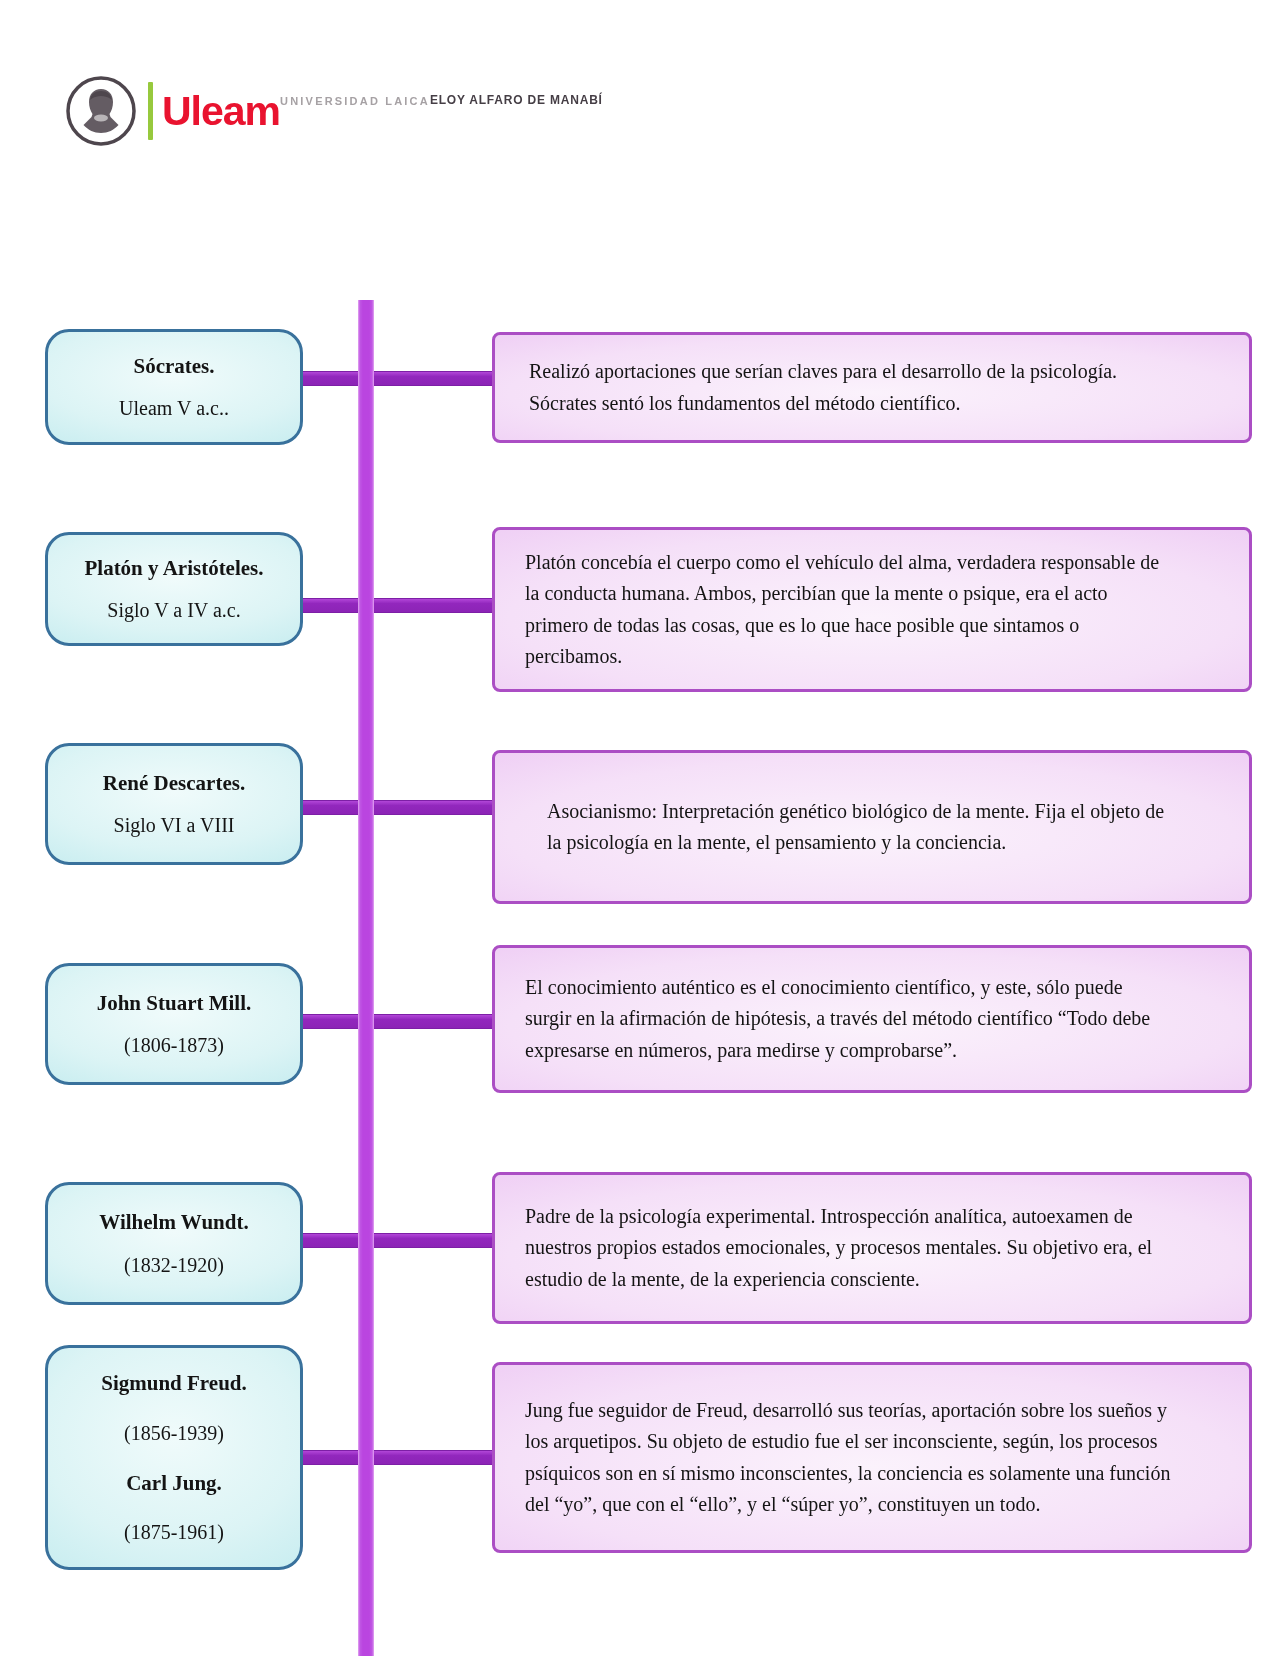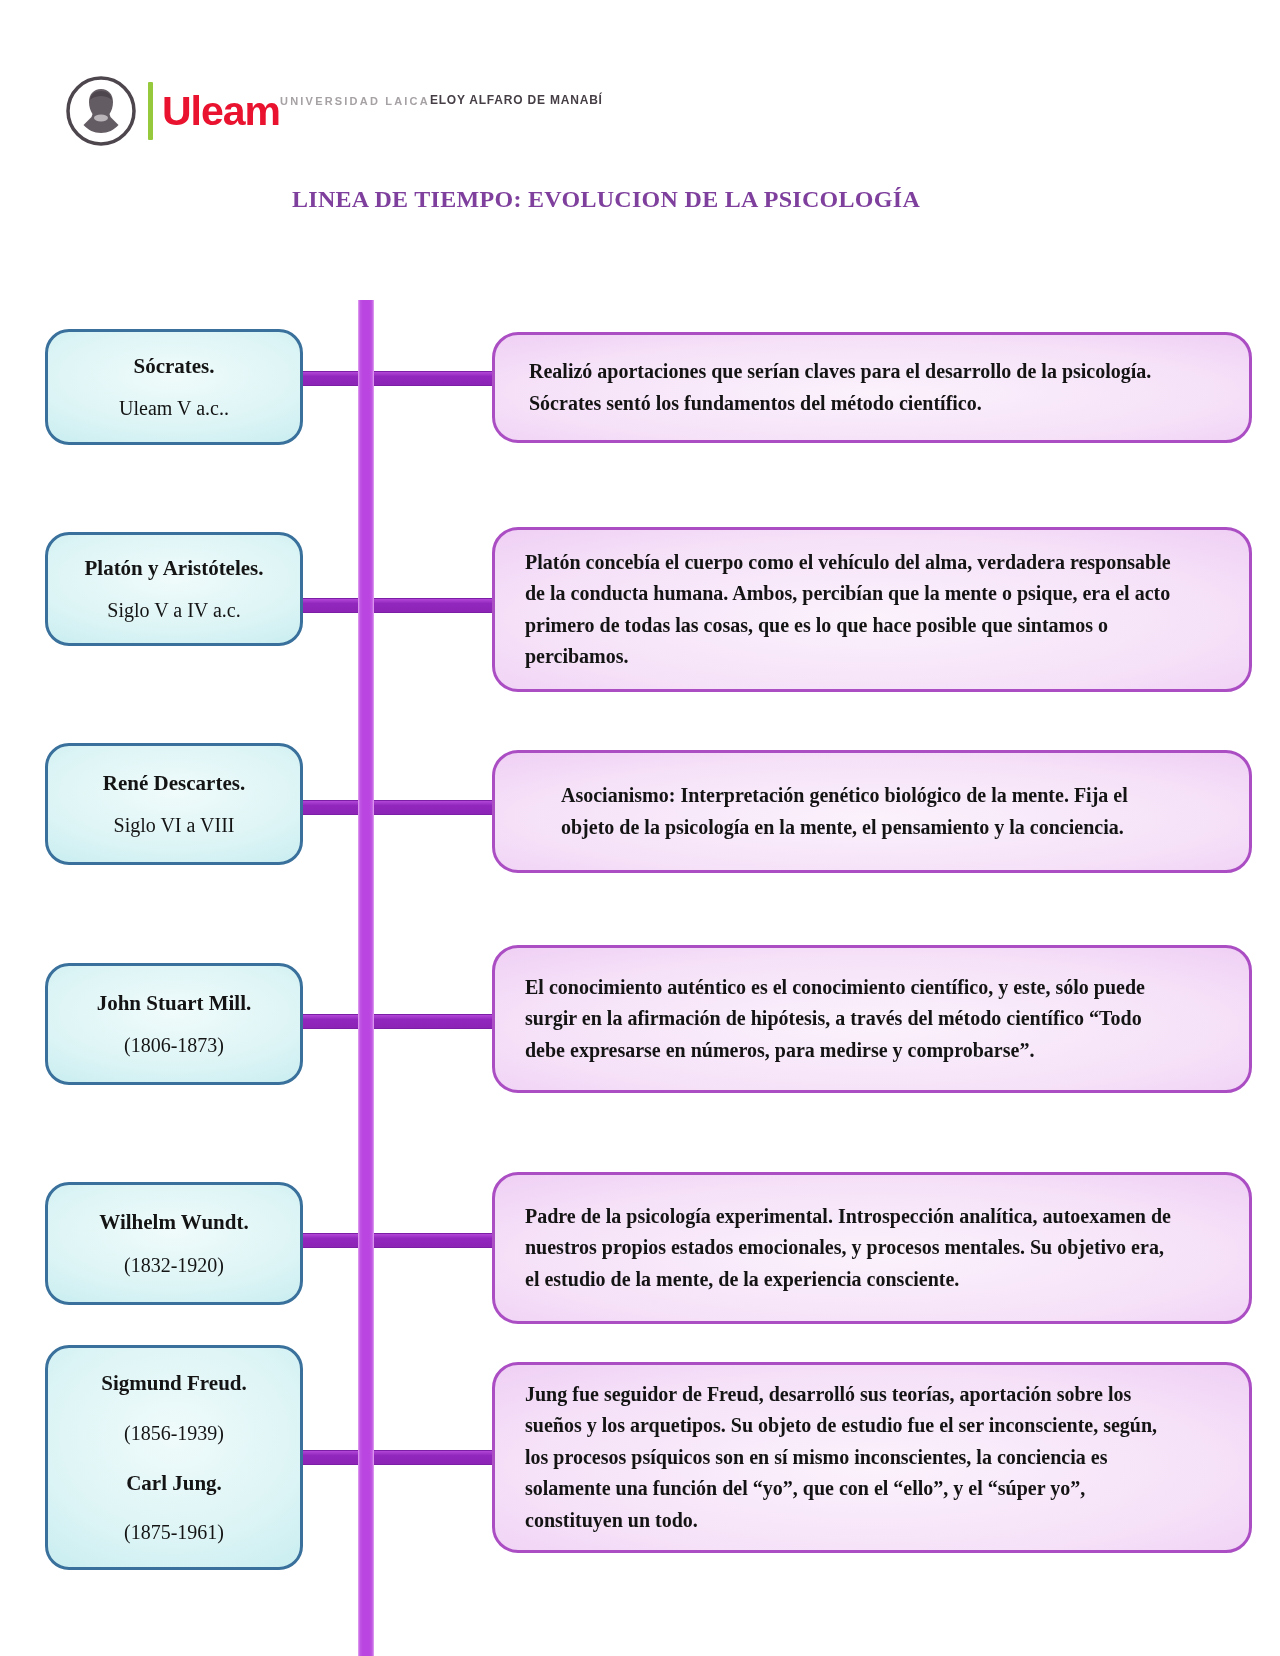--- a/index.html
+++ b/index.html
@@ -42,28 +42,28 @@
   .ldate{font-size:20px;line-height:1.15;}
   .r1{top:329px;height:116px;}
   .r2{top:532px;height:114px;}
   .r3{top:743px;height:122px;}
   .r4{top:963px;height:122px;font-family:Liberation Serif, serif;}
   .r5{top:1182px;height:123px;}
   .r6{top:1345px;height:225px;gap:26px;}
 
   
   .rbox{position:absolute;left:492px;width:760px;z-index:2;box-sizing:border-box;
-        border:3px solid #ab4ec4;border-radius:26px;
+        border:3px solid #ab4ec4;border-radius:8px;
         background:radial-gradient(ellipse 120% 130% at 50% 55%,#fbf2fc 0%,#f5e0f8 40%,#ecc6f3 70%,#e0aaee 100%);
         display:flex;flex-direction:column;justify-content:center;
-        padding:10px 78px 10px 30px;color:#141414;font-weight:bold;}
+        padding:10px 78px 10px 30px;color:#141414;}
   .rbox p{margin:0;font-size:20px;line-height:31.5px;}
   .d1{top:332px;height:111px;padding-left:34px;}
   .d2{top:527px;height:165px;}
-  .d3{top:750px;height:123px;padding-left:66px;}
+  .d3{top:750px;height:154px;padding-left:52px;}
   .d4{top:945px;height:148px;}
   .d5{top:1172px;height:152px;}
   .d6{top:1362px;height:191px;}
 </style>
 </head>
 <body>
 
 <div class="page">
 
   <header class="logo">
@@ -74,21 +74,20 @@
       <ellipse cx="37" cy="44" rx="7" ry="3.4" fill="#ffffff" opacity="0.55"></ellipse>
     </svg>
     <div class="logo-bar"></div>
     <div class="logo-text">
       <div class="brand">Uleam</div>
       <div class="sub1">UNIVERSIDAD LAICA</div>
       <div class="sub2">ELOY ALFARO DE MANABÍ</div>
     </div>
   </header>
 
-  <h1 class="title">LINEA DE TIEMPO: EVOLUCION DE LA PSICOLOGÍA</h1>
 
   <div class="tl-bar"></div>
 
   <div class="lbox r1">
     <div class="lname">Sócrates.</div>
     <div class="ldate">Uleam V a.c..</div>
   </div>
   <div class="conn c1"></div>
   <div class="rbox d1">
     <p>Realizó aportaciones que serían claves para el desarrollo de la psicología. Sócrates sentó los fundamentos del método científico.</p>

